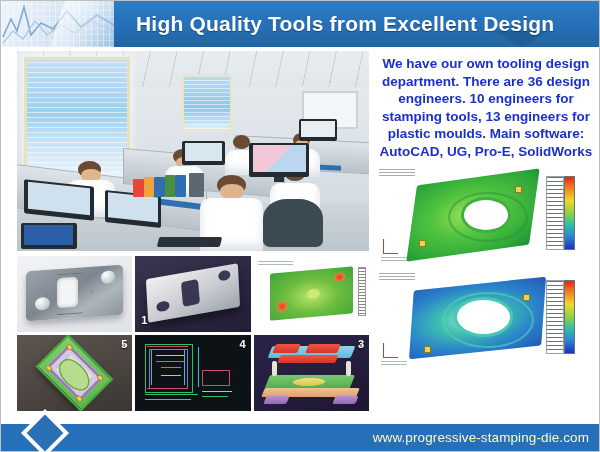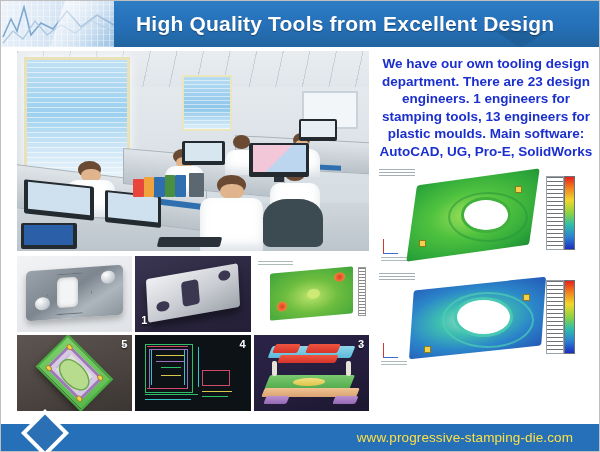--- a/index.html
+++ b/index.html
@@ -263,22 +263,22 @@
   .footer{
     position:absolute;left:0;bottom:0;width:598px;height:27px;
     background:#2570b8;
   }
   .footer-diamond{
     position:absolute;left:31px;bottom:5px;width:26px;height:26px;
     background:#2b6fb4;transform:rotate(45deg);
     box-shadow:0 0 0 4px #ffffff;
   }
   .footer-url{
-    position:absolute;right:26px;top:0;height:27px;line-height:27px;
-    color:#fde047;font-size:13.5px;letter-spacing:.1px;white-space:nowrap;
+    position:absolute;right:10px;top:0;height:27px;line-height:27px;
+    color:#fef9c3;font-size:13.5px;letter-spacing:.1px;white-space:nowrap;
   }
 </style>
 </head>
 <body>
 
 <div class="slide">
 
   <div class="header">
     <div class="header-deco">
       <div class="grid"></div>
@@ -456,21 +456,21 @@
           <div class="lay" style="left:16%;top:34%;width:4%;height:20%;background:#e8e3d8;"></div>
           <div class="lay" style="right:16%;top:34%;width:4%;height:20%;background:#e8e3d8;"></div>
           <div class="cad-badge">3</div>
           <div style="position:absolute;right:3px;top:4px;color:#dfe6ec;font-size:9px;">←</div>
         </div>
 
       </div>
     </div>
 
     <div class="right-col">
-      <div class="blurb">We have our own tooling design department.  There are 23 design engineers.  1 engineers for stamping tools, 13 engineers for plastic moulds. Main software: AutoCAD,  UG, Pro-E, SolidWorks</div>
+      <div class="blurb">We have our own tooling design department.  There are 36 design engineers.  10 engineers for stamping tools, 13 engineers for plastic moulds. Main software: AutoCAD,  UG, Pro-E, SolidWorks</div>
 
       <div class="fea fea-green">
         <div class="corner-txt"></div>
         <div class="part"></div>
         <div class="ridge"></div>
         <div class="hole"></div>
         <div class="cnr" style="left:20%;top:76%;"></div>
         <div class="cnr" style="right:34%;top:22%;"></div>
         <div class="ticks"></div>
         <div class="bar"></div>

